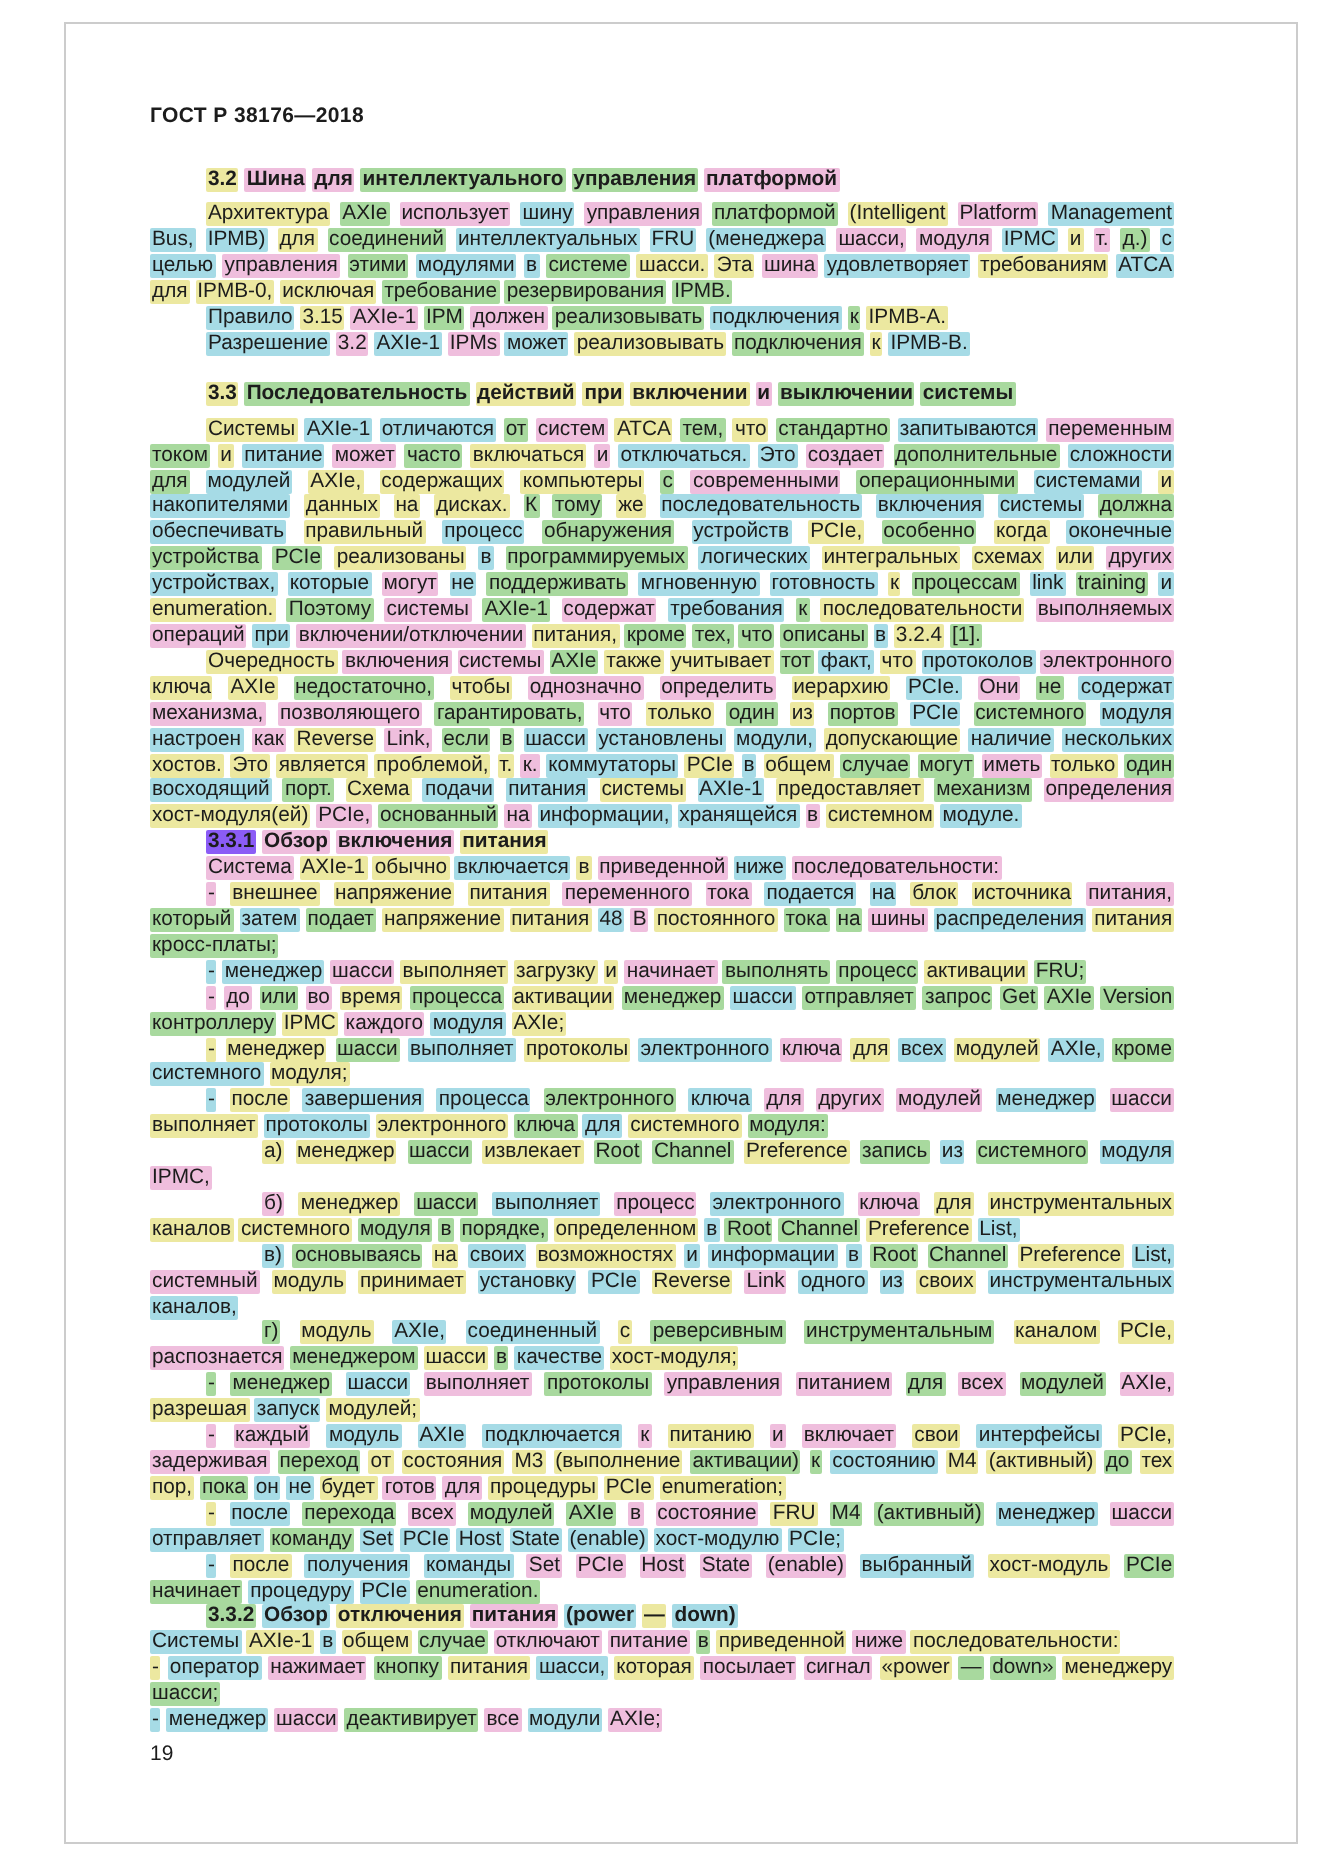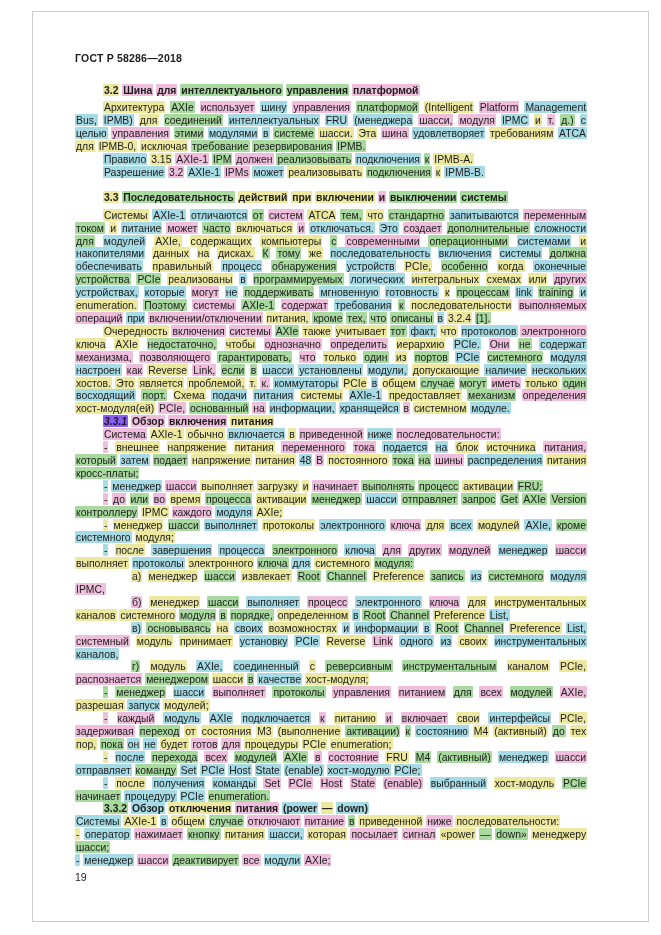--- a/index.html
+++ b/index.html
@@ -75,30 +75,30 @@
   .w {
     padding: 0.5px 1px;
     border-radius: 1px;
   }
 </style>
 </head>
 <body>
 
 <div class="page">
   <div class="scan-frame"></div>
-  <div class="running-header">ГОСТ Р 58286—2018</div>
+  <div class="running-header">ГОСТ Р 38176—2018</div>
   <div class="doc-content">
       <p class="heading-major"><span class="w" style="background-color: rgb(236, 232, 160);">3.2</span> <span class="w" style="background-color: rgb(239, 190, 221);">Шина</span> <span class="w" style="background-color: rgb(239, 190, 221);">для</span> <span class="w" style="background-color: rgb(168, 217, 158);">интеллектуального</span> <span class="w" style="background-color: rgb(168, 217, 158);">управления</span> <span class="w" style="background-color: rgb(239, 190, 221);">платформой</span> </p>
       <p class="para"><span class="w" style="background-color: rgb(236, 232, 160);">Архитектура</span> <span class="w" style="background-color: rgb(168, 217, 158);">AXIe</span> <span class="w" style="background-color: rgb(239, 190, 221);">использует</span> <span class="w" style="background-color: rgb(166, 219, 230);">шину</span> <span class="w" style="background-color: rgb(239, 190, 221);">управления</span> <span class="w" style="background-color: rgb(168, 217, 158);">платформой</span> <span class="w" style="background-color: rgb(236, 232, 160);">(Intelligent</span> <span class="w" style="background-color: rgb(239, 190, 221);">Platform</span> <span class="w" style="background-color: rgb(166, 219, 230);">Management</span> <span class="w" style="background-color: rgb(166, 219, 230);">Bus,</span> <span class="w" style="background-color: rgb(166, 219, 230);">IPMB)</span> <span class="w" style="background-color: rgb(236, 232, 160);">для</span> <span class="w" style="background-color: rgb(168, 217, 158);">соединений</span> <span class="w" style="background-color: rgb(166, 219, 230);">интеллектуальных</span> <span class="w" style="background-color: rgb(166, 219, 230);">FRU</span> <span class="w" style="background-color: rgb(166, 219, 230);">(менеджера</span> <span class="w" style="background-color: rgb(239, 190, 221);">шасси,</span> <span class="w" style="background-color: rgb(239, 190, 221);">модуля</span> <span class="w" style="background-color: rgb(166, 219, 230);">IPMC</span> <span class="w" style="background-color: rgb(236, 232, 160);">и</span> <span class="w" style="background-color: rgb(239, 190, 221);">т.</span> <span class="w" style="background-color: rgb(168, 217, 158);">д.)</span> <span class="w" style="background-color: rgb(166, 219, 230);">с</span> <span class="w" style="background-color: rgb(166, 219, 230);">целью</span> <span class="w" style="background-color: rgb(239, 190, 221);">управления</span> <span class="w" style="background-color: rgb(168, 217, 158);">этими</span> <span class="w" style="background-color: rgb(166, 219, 230);">модулями</span> <span class="w" style="background-color: rgb(166, 219, 230);">в</span> <span class="w" style="background-color: rgb(168, 217, 158);">системе</span> <span class="w" style="background-color: rgb(236, 232, 160);">шасси.</span> <span class="w" style="background-color: rgb(236, 232, 160);">Эта</span> <span class="w" style="background-color: rgb(239, 190, 221);">шина</span> <span class="w" style="background-color: rgb(166, 219, 230);">удовлетворяет</span> <span class="w" style="background-color: rgb(236, 232, 160);">требованиям</span> <span class="w" style="background-color: rgb(166, 219, 230);">ATCA</span> <span class="w" style="background-color: rgb(236, 232, 160);">для</span> <span class="w" style="background-color: rgb(236, 232, 160);">IPMB-0,</span> <span class="w" style="background-color: rgb(236, 232, 160);">исключая</span> <span class="w" style="background-color: rgb(168, 217, 158);">требование</span> <span class="w" style="background-color: rgb(168, 217, 158);">резервирования</span> <span class="w" style="background-color: rgb(168, 217, 158);">IPMB.</span> </p>
       <p class="para"><span class="w" style="background-color: rgb(166, 219, 230);">Правило</span> <span class="w" style="background-color: rgb(236, 232, 160);">3.15</span> <span class="w" style="background-color: rgb(239, 190, 221);">AXIe-1</span> <span class="w" style="background-color: rgb(168, 217, 158);">IPM</span> <span class="w" style="background-color: rgb(239, 190, 221);">должен</span> <span class="w" style="background-color: rgb(168, 217, 158);">реализовывать</span> <span class="w" style="background-color: rgb(166, 219, 230);">подключения</span> <span class="w" style="background-color: rgb(168, 217, 158);">к</span> <span class="w" style="background-color: rgb(236, 232, 160);">IPMB-A.</span> </p>
       <p class="para"><span class="w" style="background-color: rgb(166, 219, 230);">Разрешение</span> <span class="w" style="background-color: rgb(239, 190, 221);">3.2</span> <span class="w" style="background-color: rgb(166, 219, 230);">AXIe-1</span> <span class="w" style="background-color: rgb(239, 190, 221);">IPMs</span> <span class="w" style="background-color: rgb(166, 219, 230);">может</span> <span class="w" style="background-color: rgb(236, 232, 160);">реализовывать</span> <span class="w" style="background-color: rgb(168, 217, 158);">подключения</span> <span class="w" style="background-color: rgb(236, 232, 160);">к</span> <span class="w" style="background-color: rgb(166, 219, 230);">IPMB-B.</span> </p>
       <p class="heading-major"><span class="w" style="background-color: rgb(236, 232, 160);">3.3</span> <span class="w" style="background-color: rgb(168, 217, 158);">Последовательность</span> <span class="w" style="background-color: rgb(236, 232, 160);">действий</span> <span class="w" style="background-color: rgb(236, 232, 160);">при</span> <span class="w" style="background-color: rgb(236, 232, 160);">включении</span> <span class="w" style="background-color: rgb(239, 190, 221);">и</span> <span class="w" style="background-color: rgb(168, 217, 158);">выключении</span> <span class="w" style="background-color: rgb(168, 217, 158);">системы</span> </p>
       <p class="para"><span class="w" style="background-color: rgb(236, 232, 160);">Системы</span> <span class="w" style="background-color: rgb(166, 219, 230);">AXIe-1</span> <span class="w" style="background-color: rgb(166, 219, 230);">отличаются</span> <span class="w" style="background-color: rgb(168, 217, 158);">от</span> <span class="w" style="background-color: rgb(239, 190, 221);">систем</span> <span class="w" style="background-color: rgb(236, 232, 160);">ATCA</span> <span class="w" style="background-color: rgb(168, 217, 158);">тем,</span> <span class="w" style="background-color: rgb(236, 232, 160);">что</span> <span class="w" style="background-color: rgb(168, 217, 158);">стандартно</span> <span class="w" style="background-color: rgb(166, 219, 230);">запитываются</span> <span class="w" style="background-color: rgb(239, 190, 221);">переменным</span> <span class="w" style="background-color: rgb(168, 217, 158);">током</span> <span class="w" style="background-color: rgb(236, 232, 160);">и</span> <span class="w" style="background-color: rgb(166, 219, 230);">питание</span> <span class="w" style="background-color: rgb(239, 190, 221);">может</span> <span class="w" style="background-color: rgb(168, 217, 158);">часто</span> <span class="w" style="background-color: rgb(236, 232, 160);">включаться</span> <span class="w" style="background-color: rgb(239, 190, 221);">и</span> <span class="w" style="background-color: rgb(166, 219, 230);">отключаться.</span> <span class="w" style="background-color: rgb(166, 219, 230);">Это</span> <span class="w" style="background-color: rgb(239, 190, 221);">создает</span> <span class="w" style="background-color: rgb(168, 217, 158);">дополнительные</span> <span class="w" style="background-color: rgb(166, 219, 230);">сложности</span> <span class="w" style="background-color: rgb(168, 217, 158);">для</span> <span class="w" style="background-color: rgb(166, 219, 230);">модулей</span> <span class="w" style="background-color: rgb(236, 232, 160);">AXIe,</span> <span class="w" style="background-color: rgb(236, 232, 160);">содержащих</span> <span class="w" style="background-color: rgb(236, 232, 160);">компьютеры</span> <span class="w" style="background-color: rgb(168, 217, 158);">с</span> <span class="w" style="background-color: rgb(239, 190, 221);">современными</span> <span class="w" style="background-color: rgb(168, 217, 158);">операционными</span> <span class="w" style="background-color: rgb(166, 219, 230);">системами</span> <span class="w" style="background-color: rgb(236, 232, 160);">и</span> <span class="w" style="background-color: rgb(166, 219, 230);">накопителями</span> <span class="w" style="background-color: rgb(236, 232, 160);">данных</span> <span class="w" style="background-color: rgb(236, 232, 160);">на</span> <span class="w" style="background-color: rgb(236, 232, 160);">дисках.</span> <span class="w" style="background-color: rgb(168, 217, 158);">К</span> <span class="w" style="background-color: rgb(168, 217, 158);">тому</span> <span class="w" style="background-color: rgb(236, 232, 160);">же</span> <span class="w" style="background-color: rgb(166, 219, 230);">последовательность</span> <span class="w" style="background-color: rgb(166, 219, 230);">включения</span> <span class="w" style="background-color: rgb(166, 219, 230);">системы</span> <span class="w" style="background-color: rgb(168, 217, 158);">должна</span> <span class="w" style="background-color: rgb(166, 219, 230);">обеспечивать</span> <span class="w" style="background-color: rgb(236, 232, 160);">правильный</span> <span class="w" style="background-color: rgb(166, 219, 230);">процесс</span> <span class="w" style="background-color: rgb(168, 217, 158);">обнаружения</span> <span class="w" style="background-color: rgb(166, 219, 230);">устройств</span> <span class="w" style="background-color: rgb(236, 232, 160);">PCIe,</span> <span class="w" style="background-color: rgb(168, 217, 158);">особенно</span> <span class="w" style="background-color: rgb(236, 232, 160);">когда</span> <span class="w" style="background-color: rgb(166, 219, 230);">оконечные</span> <span class="w" style="background-color: rgb(168, 217, 158);">устройства</span> <span class="w" style="background-color: rgb(168, 217, 158);">PCIe</span> <span class="w" style="background-color: rgb(236, 232, 160);">реализованы</span> <span class="w" style="background-color: rgb(166, 219, 230);">в</span> <span class="w" style="background-color: rgb(168, 217, 158);">программируемых</span> <span class="w" style="background-color: rgb(166, 219, 230);">логических</span> <span class="w" style="background-color: rgb(236, 232, 160);">интегральных</span> <span class="w" style="background-color: rgb(236, 232, 160);">схемах</span> <span class="w" style="background-color: rgb(236, 232, 160);">или</span> <span class="w" style="background-color: rgb(239, 190, 221);">других</span> <span class="w" style="background-color: rgb(166, 219, 230);">устройствах,</span> <span class="w" style="background-color: rgb(166, 219, 230);">которые</span> <span class="w" style="background-color: rgb(239, 190, 221);">могут</span> <span class="w" style="background-color: rgb(166, 219, 230);">не</span> <span class="w" style="background-color: rgb(168, 217, 158);">поддерживать</span> <span class="w" style="background-color: rgb(166, 219, 230);">мгновенную</span> <span class="w" style="background-color: rgb(166, 219, 230);">готовность</span> <span class="w" style="background-color: rgb(236, 232, 160);">к</span> <span class="w" style="background-color: rgb(168, 217, 158);">процессам</span> <span class="w" style="background-color: rgb(166, 219, 230);">link</span> <span class="w" style="background-color: rgb(168, 217, 158);">training</span> <span class="w" style="background-color: rgb(166, 219, 230);">и</span> <span class="w" style="background-color: rgb(236, 232, 160);">enumeration.</span> <span class="w" style="background-color: rgb(168, 217, 158);">Поэтому</span> <span class="w" style="background-color: rgb(239, 190, 221);">системы</span> <span class="w" style="background-color: rgb(168, 217, 158);">AXIe-1</span> <span class="w" style="background-color: rgb(239, 190, 221);">содержат</span> <span class="w" style="background-color: rgb(166, 219, 230);">требования</span> <span class="w" style="background-color: rgb(168, 217, 158);">к</span> <span class="w" style="background-color: rgb(236, 232, 160);">последовательности</span> <span class="w" style="background-color: rgb(239, 190, 221);">выполняемых</span> <span class="w" style="background-color: rgb(239, 190, 221);">операций</span> <span class="w" style="background-color: rgb(166, 219, 230);">при</span> <span class="w" style="background-color: rgb(239, 190, 221);">включении/отключении</span> <span class="w" style="background-color: rgb(236, 232, 160);">питания,</span> <span class="w" style="background-color: rgb(168, 217, 158);">кроме</span> <span class="w" style="background-color: rgb(168, 217, 158);">тех,</span> <span class="w" style="background-color: rgb(168, 217, 158);">что</span> <span class="w" style="background-color: rgb(168, 217, 158);">описаны</span> <span class="w" style="background-color: rgb(166, 219, 230);">в</span> <span class="w" style="background-color: rgb(236, 232, 160);">3.2.4</span> <span class="w" style="background-color: rgb(168, 217, 158);">[1].</span> </p>
       <p class="para"><span class="w" style="background-color: rgb(236, 232, 160);">Очередность</span> <span class="w" style="background-color: rgb(239, 190, 221);">включения</span> <span class="w" style="background-color: rgb(239, 190, 221);">системы</span> <span class="w" style="background-color: rgb(168, 217, 158);">AXIe</span> <span class="w" style="background-color: rgb(236, 232, 160);">также</span> <span class="w" style="background-color: rgb(236, 232, 160);">учитывает</span> <span class="w" style="background-color: rgb(168, 217, 158);">тот</span> <span class="w" style="background-color: rgb(166, 219, 230);">факт,</span> <span class="w" style="background-color: rgb(236, 232, 160);">что</span> <span class="w" style="background-color: rgb(166, 219, 230);">протоколов</span> <span class="w" style="background-color: rgb(239, 190, 221);">электронного</span> <span class="w" style="background-color: rgb(236, 232, 160);">ключа</span> <span class="w" style="background-color: rgb(236, 232, 160);">AXIe</span> <span class="w" style="background-color: rgb(168, 217, 158);">недостаточно,</span> <span class="w" style="background-color: rgb(236, 232, 160);">чтобы</span> <span class="w" style="background-color: rgb(239, 190, 221);">однозначно</span> <span class="w" style="background-color: rgb(239, 190, 221);">определить</span> <span class="w" style="background-color: rgb(236, 232, 160);">иерархию</span> <span class="w" style="background-color: rgb(166, 219, 230);">PCIe.</span> <span class="w" style="background-color: rgb(239, 190, 221);">Они</span> <span class="w" style="background-color: rgb(168, 217, 158);">не</span> <span class="w" style="background-color: rgb(166, 219, 230);">содержат</span> <span class="w" style="background-color: rgb(239, 190, 221);">механизма,</span> <span class="w" style="background-color: rgb(239, 190, 221);">позволяющего</span> <span class="w" style="background-color: rgb(168, 217, 158);">гарантировать,</span> <span class="w" style="background-color: rgb(239, 190, 221);">что</span> <span class="w" style="background-color: rgb(236, 232, 160);">только</span> <span class="w" style="background-color: rgb(168, 217, 158);">один</span> <span class="w" style="background-color: rgb(236, 232, 160);">из</span> <span class="w" style="background-color: rgb(168, 217, 158);">портов</span> <span class="w" style="background-color: rgb(166, 219, 230);">PCIe</span> <span class="w" style="background-color: rgb(168, 217, 158);">системного</span> <span class="w" style="background-color: rgb(166, 219, 230);">модуля</span> <span class="w" style="background-color: rgb(166, 219, 230);">настроен</span> <span class="w" style="background-color: rgb(239, 190, 221);">как</span> <span class="w" style="background-color: rgb(236, 232, 160);">Reverse</span> <span class="w" style="background-color: rgb(239, 190, 221);">Link,</span> <span class="w" style="background-color: rgb(168, 217, 158);">если</span> <span class="w" style="background-color: rgb(168, 217, 158);">в</span> <span class="w" style="background-color: rgb(166, 219, 230);">шасси</span> <span class="w" style="background-color: rgb(166, 219, 230);">установлены</span> <span class="w" style="background-color: rgb(166, 219, 230);">модули,</span> <span class="w" style="background-color: rgb(236, 232, 160);">допускающие</span> <span class="w" style="background-color: rgb(166, 219, 230);">наличие</span> <span class="w" style="background-color: rgb(166, 219, 230);">нескольких</span> <span class="w" style="background-color: rgb(236, 232, 160);">хостов.</span> <span class="w" style="background-color: rgb(236, 232, 160);">Это</span> <span class="w" style="background-color: rgb(236, 232, 160);">является</span> <span class="w" style="background-color: rgb(236, 232, 160);">проблемой,</span> <span class="w" style="background-color: rgb(236, 232, 160);">т.</span> <span class="w" style="background-color: rgb(239, 190, 221);">к.</span> <span class="w" style="background-color: rgb(166, 219, 230);">коммутаторы</span> <span class="w" style="background-color: rgb(236, 232, 160);">PCIe</span> <span class="w" style="background-color: rgb(166, 219, 230);">в</span> <span class="w" style="background-color: rgb(236, 232, 160);">общем</span> <span class="w" style="background-color: rgb(168, 217, 158);">случае</span> <span class="w" style="background-color: rgb(168, 217, 158);">могут</span> <span class="w" style="background-color: rgb(239, 190, 221);">иметь</span> <span class="w" style="background-color: rgb(236, 232, 160);">только</span> <span class="w" style="background-color: rgb(168, 217, 158);">один</span> <span class="w" style="background-color: rgb(166, 219, 230);">восходящий</span> <span class="w" style="background-color: rgb(168, 217, 158);">порт.</span> <span class="w" style="background-color: rgb(236, 232, 160);">Схема</span> <span class="w" style="background-color: rgb(166, 219, 230);">подачи</span> <span class="w" style="background-color: rgb(166, 219, 230);">питания</span> <span class="w" style="background-color: rgb(236, 232, 160);">системы</span> <span class="w" style="background-color: rgb(166, 219, 230);">AXIe-1</span> <span class="w" style="background-color: rgb(236, 232, 160);">предоставляет</span> <span class="w" style="background-color: rgb(168, 217, 158);">механизм</span> <span class="w" style="background-color: rgb(239, 190, 221);">определения</span> <span class="w" style="background-color: rgb(236, 232, 160);">хост-модуля(ей)</span> <span class="w" style="background-color: rgb(239, 190, 221);">PCIe,</span> <span class="w" style="background-color: rgb(168, 217, 158);">основанный</span> <span class="w" style="background-color: rgb(239, 190, 221);">на</span> <span class="w" style="background-color: rgb(166, 219, 230);">информации,</span> <span class="w" style="background-color: rgb(166, 219, 230);">хранящейся</span> <span class="w" style="background-color: rgb(239, 190, 221);">в</span> <span class="w" style="background-color: rgb(236, 232, 160);">системном</span> <span class="w" style="background-color: rgb(166, 219, 230);">модуле.</span> </p>
-      <p class="heading-minor"><span class="w" style="background-color: #8b5cf6; font-style: italic;">3.3.1</span> <span class="w" style="background-color: rgb(239, 190, 221);">Обзор</span> <span class="w" style="background-color: rgb(239, 190, 221);">включения</span> <span class="w" style="background-color: rgb(236, 232, 160);">питания</span> </p>
+      <p class="heading-minor"><span class="w" style="background-color: #8b5cf6;">3.3.1</span> <span class="w" style="background-color: rgb(239, 190, 221);">Обзор</span> <span class="w" style="background-color: rgb(239, 190, 221);">включения</span> <span class="w" style="background-color: rgb(236, 232, 160);">питания</span> </p>
       <p class="para"><span class="w" style="background-color: rgb(239, 190, 221);">Система</span> <span class="w" style="background-color: rgb(236, 232, 160);">AXIe-1</span> <span class="w" style="background-color: rgb(236, 232, 160);">обычно</span> <span class="w" style="background-color: rgb(166, 219, 230);">включается</span> <span class="w" style="background-color: rgb(236, 232, 160);">в</span> <span class="w" style="background-color: rgb(239, 190, 221);">приведенной</span> <span class="w" style="background-color: rgb(166, 219, 230);">ниже</span> <span class="w" style="background-color: rgb(239, 190, 221);">последовательности:</span> </p>
       <p class="para"><span class="w" style="background-color: rgb(239, 190, 221);">-</span> <span class="w" style="background-color: rgb(236, 232, 160);">внешнее</span> <span class="w" style="background-color: rgb(236, 232, 160);">напряжение</span> <span class="w" style="background-color: rgb(236, 232, 160);">питания</span> <span class="w" style="background-color: rgb(239, 190, 221);">переменного</span> <span class="w" style="background-color: rgb(239, 190, 221);">тока</span> <span class="w" style="background-color: rgb(166, 219, 230);">подается</span> <span class="w" style="background-color: rgb(166, 219, 230);">на</span> <span class="w" style="background-color: rgb(236, 232, 160);">блок</span> <span class="w" style="background-color: rgb(236, 232, 160);">источника</span> <span class="w" style="background-color: rgb(239, 190, 221);">питания,</span> <span class="w" style="background-color: rgb(168, 217, 158);">который</span> <span class="w" style="background-color: rgb(166, 219, 230);">затем</span> <span class="w" style="background-color: rgb(168, 217, 158);">подает</span> <span class="w" style="background-color: rgb(236, 232, 160);">напряжение</span> <span class="w" style="background-color: rgb(236, 232, 160);">питания</span> <span class="w" style="background-color: rgb(166, 219, 230);">48</span> <span class="w" style="background-color: rgb(239, 190, 221);">В</span> <span class="w" style="background-color: rgb(236, 232, 160);">постоянного</span> <span class="w" style="background-color: rgb(168, 217, 158);">тока</span> <span class="w" style="background-color: rgb(168, 217, 158);">на</span> <span class="w" style="background-color: rgb(239, 190, 221);">шины</span> <span class="w" style="background-color: rgb(166, 219, 230);">распределения</span> <span class="w" style="background-color: rgb(236, 232, 160);">питания</span> <span class="w" style="background-color: rgb(168, 217, 158);">кросс-платы;</span> </p>
       <p class="para"><span class="w" style="background-color: rgb(166, 219, 230);">-</span> <span class="w" style="background-color: rgb(166, 219, 230);">менеджер</span> <span class="w" style="background-color: rgb(239, 190, 221);">шасси</span> <span class="w" style="background-color: rgb(236, 232, 160);">выполняет</span> <span class="w" style="background-color: rgb(236, 232, 160);">загрузку</span> <span class="w" style="background-color: rgb(236, 232, 160);">и</span> <span class="w" style="background-color: rgb(239, 190, 221);">начинает</span> <span class="w" style="background-color: rgb(168, 217, 158);">выполнять</span> <span class="w" style="background-color: rgb(168, 217, 158);">процесс</span> <span class="w" style="background-color: rgb(236, 232, 160);">активации</span> <span class="w" style="background-color: rgb(168, 217, 158);">FRU;</span> </p>
       <p class="para"><span class="w" style="background-color: rgb(239, 190, 221);">-</span> <span class="w" style="background-color: rgb(239, 190, 221);">до</span> <span class="w" style="background-color: rgb(168, 217, 158);">или</span> <span class="w" style="background-color: rgb(239, 190, 221);">во</span> <span class="w" style="background-color: rgb(236, 232, 160);">время</span> <span class="w" style="background-color: rgb(168, 217, 158);">процесса</span> <span class="w" style="background-color: rgb(236, 232, 160);">активации</span> <span class="w" style="background-color: rgb(168, 217, 158);">менеджер</span> <span class="w" style="background-color: rgb(166, 219, 230);">шасси</span> <span class="w" style="background-color: rgb(168, 217, 158);">отправляет</span> <span class="w" style="background-color: rgb(168, 217, 158);">запрос</span> <span class="w" style="background-color: rgb(168, 217, 158);">Get</span> <span class="w" style="background-color: rgb(168, 217, 158);">AXIe</span> <span class="w" style="background-color: rgb(168, 217, 158);">Version</span> <span class="w" style="background-color: rgb(168, 217, 158);">контроллеру</span> <span class="w" style="background-color: rgb(236, 232, 160);">IPMC</span> <span class="w" style="background-color: rgb(239, 190, 221);">каждого</span> <span class="w" style="background-color: rgb(166, 219, 230);">модуля</span> <span class="w" style="background-color: rgb(236, 232, 160);">AXIe;</span> </p>
       <p class="para"><span class="w" style="background-color: rgb(236, 232, 160);">-</span> <span class="w" style="background-color: rgb(236, 232, 160);">менеджер</span> <span class="w" style="background-color: rgb(168, 217, 158);">шасси</span> <span class="w" style="background-color: rgb(166, 219, 230);">выполняет</span> <span class="w" style="background-color: rgb(236, 232, 160);">протоколы</span> <span class="w" style="background-color: rgb(166, 219, 230);">электронного</span> <span class="w" style="background-color: rgb(239, 190, 221);">ключа</span> <span class="w" style="background-color: rgb(236, 232, 160);">для</span> <span class="w" style="background-color: rgb(166, 219, 230);">всех</span> <span class="w" style="background-color: rgb(236, 232, 160);">модулей</span> <span class="w" style="background-color: rgb(166, 219, 230);">AXIe,</span> <span class="w" style="background-color: rgb(168, 217, 158);">кроме</span> <span class="w" style="background-color: rgb(166, 219, 230);">системного</span> <span class="w" style="background-color: rgb(236, 232, 160);">модуля;</span> </p>
       <p class="para"><span class="w" style="background-color: rgb(166, 219, 230);">-</span> <span class="w" style="background-color: rgb(236, 232, 160);">после</span> <span class="w" style="background-color: rgb(166, 219, 230);">завершения</span> <span class="w" style="background-color: rgb(166, 219, 230);">процесса</span> <span class="w" style="background-color: rgb(168, 217, 158);">электронного</span> <span class="w" style="background-color: rgb(166, 219, 230);">ключа</span> <span class="w" style="background-color: rgb(239, 190, 221);">для</span> <span class="w" style="background-color: rgb(239, 190, 221);">других</span> <span class="w" style="background-color: rgb(239, 190, 221);">модулей</span> <span class="w" style="background-color: rgb(166, 219, 230);">менеджер</span> <span class="w" style="background-color: rgb(239, 190, 221);">шасси</span> <span class="w" style="background-color: rgb(236, 232, 160);">выполняет</span> <span class="w" style="background-color: rgb(166, 219, 230);">протоколы</span> <span class="w" style="background-color: rgb(236, 232, 160);">электронного</span> <span class="w" style="background-color: rgb(168, 217, 158);">ключа</span> <span class="w" style="background-color: rgb(166, 219, 230);">для</span> <span class="w" style="background-color: rgb(236, 232, 160);">системного</span> <span class="w" style="background-color: rgb(168, 217, 158);">модуля:</span> </p>
       <p class="sub"><span class="w" style="background-color: rgb(236, 232, 160);">а)</span> <span class="w" style="background-color: rgb(236, 232, 160);">менеджер</span> <span class="w" style="background-color: rgb(168, 217, 158);">шасси</span> <span class="w" style="background-color: rgb(236, 232, 160);">извлекает</span> <span class="w" style="background-color: rgb(168, 217, 158);">Root</span> <span class="w" style="background-color: rgb(168, 217, 158);">Channel</span> <span class="w" style="background-color: rgb(236, 232, 160);">Preference</span> <span class="w" style="background-color: rgb(168, 217, 158);">запись</span> <span class="w" style="background-color: rgb(166, 219, 230);">из</span> <span class="w" style="background-color: rgb(168, 217, 158);">системного</span> <span class="w" style="background-color: rgb(166, 219, 230);">модуля</span> <span class="w" style="background-color: rgb(239, 190, 221);">IPMC,</span> </p>
       <p class="sub"><span class="w" style="background-color: rgb(239, 190, 221);">б)</span> <span class="w" style="background-color: rgb(236, 232, 160);">менеджер</span> <span class="w" style="background-color: rgb(168, 217, 158);">шасси</span> <span class="w" style="background-color: rgb(166, 219, 230);">выполняет</span> <span class="w" style="background-color: rgb(239, 190, 221);">процесс</span> <span class="w" style="background-color: rgb(166, 219, 230);">электронного</span> <span class="w" style="background-color: rgb(239, 190, 221);">ключа</span> <span class="w" style="background-color: rgb(236, 232, 160);">для</span> <span class="w" style="background-color: rgb(236, 232, 160);">инструментальных</span> <span class="w" style="background-color: rgb(236, 232, 160);">каналов</span> <span class="w" style="background-color: rgb(236, 232, 160);">системного</span> <span class="w" style="background-color: rgb(168, 217, 158);">модуля</span> <span class="w" style="background-color: rgb(168, 217, 158);">в</span> <span class="w" style="background-color: rgb(168, 217, 158);">порядке,</span> <span class="w" style="background-color: rgb(236, 232, 160);">определенном</span> <span class="w" style="background-color: rgb(166, 219, 230);">в</span> <span class="w" style="background-color: rgb(168, 217, 158);">Root</span> <span class="w" style="background-color: rgb(168, 217, 158);">Channel</span> <span class="w" style="background-color: rgb(236, 232, 160);">Preference</span> <span class="w" style="background-color: rgb(166, 219, 230);">List,</span> </p>
       <p class="sub"><span class="w" style="background-color: rgb(166, 219, 230);">в)</span> <span class="w" style="background-color: rgb(168, 217, 158);">основываясь</span> <span class="w" style="background-color: rgb(236, 232, 160);">на</span> <span class="w" style="background-color: rgb(166, 219, 230);">своих</span> <span class="w" style="background-color: rgb(236, 232, 160);">возможностях</span> <span class="w" style="background-color: rgb(166, 219, 230);">и</span> <span class="w" style="background-color: rgb(166, 219, 230);">информации</span> <span class="w" style="background-color: rgb(166, 219, 230);">в</span> <span class="w" style="background-color: rgb(168, 217, 158);">Root</span> <span class="w" style="background-color: rgb(168, 217, 158);">Channel</span> <span class="w" style="background-color: rgb(236, 232, 160);">Preference</span> <span class="w" style="background-color: rgb(166, 219, 230);">List,</span> <span class="w" style="background-color: rgb(239, 190, 221);">системный</span> <span class="w" style="background-color: rgb(236, 232, 160);">модуль</span> <span class="w" style="background-color: rgb(236, 232, 160);">принимает</span> <span class="w" style="background-color: rgb(166, 219, 230);">установку</span> <span class="w" style="background-color: rgb(166, 219, 230);">PCIe</span> <span class="w" style="background-color: rgb(236, 232, 160);">Reverse</span> <span class="w" style="background-color: rgb(239, 190, 221);">Link</span> <span class="w" style="background-color: rgb(166, 219, 230);">одного</span> <span class="w" style="background-color: rgb(166, 219, 230);">из</span> <span class="w" style="background-color: rgb(236, 232, 160);">своих</span> <span class="w" style="background-color: rgb(166, 219, 230);">инструментальных</span> <span class="w" style="background-color: rgb(166, 219, 230);">каналов,</span> </p>
       <p class="sub"><span class="w" style="background-color: rgb(168, 217, 158);">г)</span> <span class="w" style="background-color: rgb(236, 232, 160);">модуль</span> <span class="w" style="background-color: rgb(166, 219, 230);">AXIe,</span> <span class="w" style="background-color: rgb(166, 219, 230);">соединенный</span> <span class="w" style="background-color: rgb(236, 232, 160);">с</span> <span class="w" style="background-color: rgb(168, 217, 158);">реверсивным</span> <span class="w" style="background-color: rgb(168, 217, 158);">инструментальным</span> <span class="w" style="background-color: rgb(236, 232, 160);">каналом</span> <span class="w" style="background-color: rgb(236, 232, 160);">PCIe,</span> <span class="w" style="background-color: rgb(239, 190, 221);">распознается</span> <span class="w" style="background-color: rgb(168, 217, 158);">менеджером</span> <span class="w" style="background-color: rgb(236, 232, 160);">шасси</span> <span class="w" style="background-color: rgb(168, 217, 158);">в</span> <span class="w" style="background-color: rgb(166, 219, 230);">качестве</span> <span class="w" style="background-color: rgb(236, 232, 160);">хост-модуля;</span> </p>

